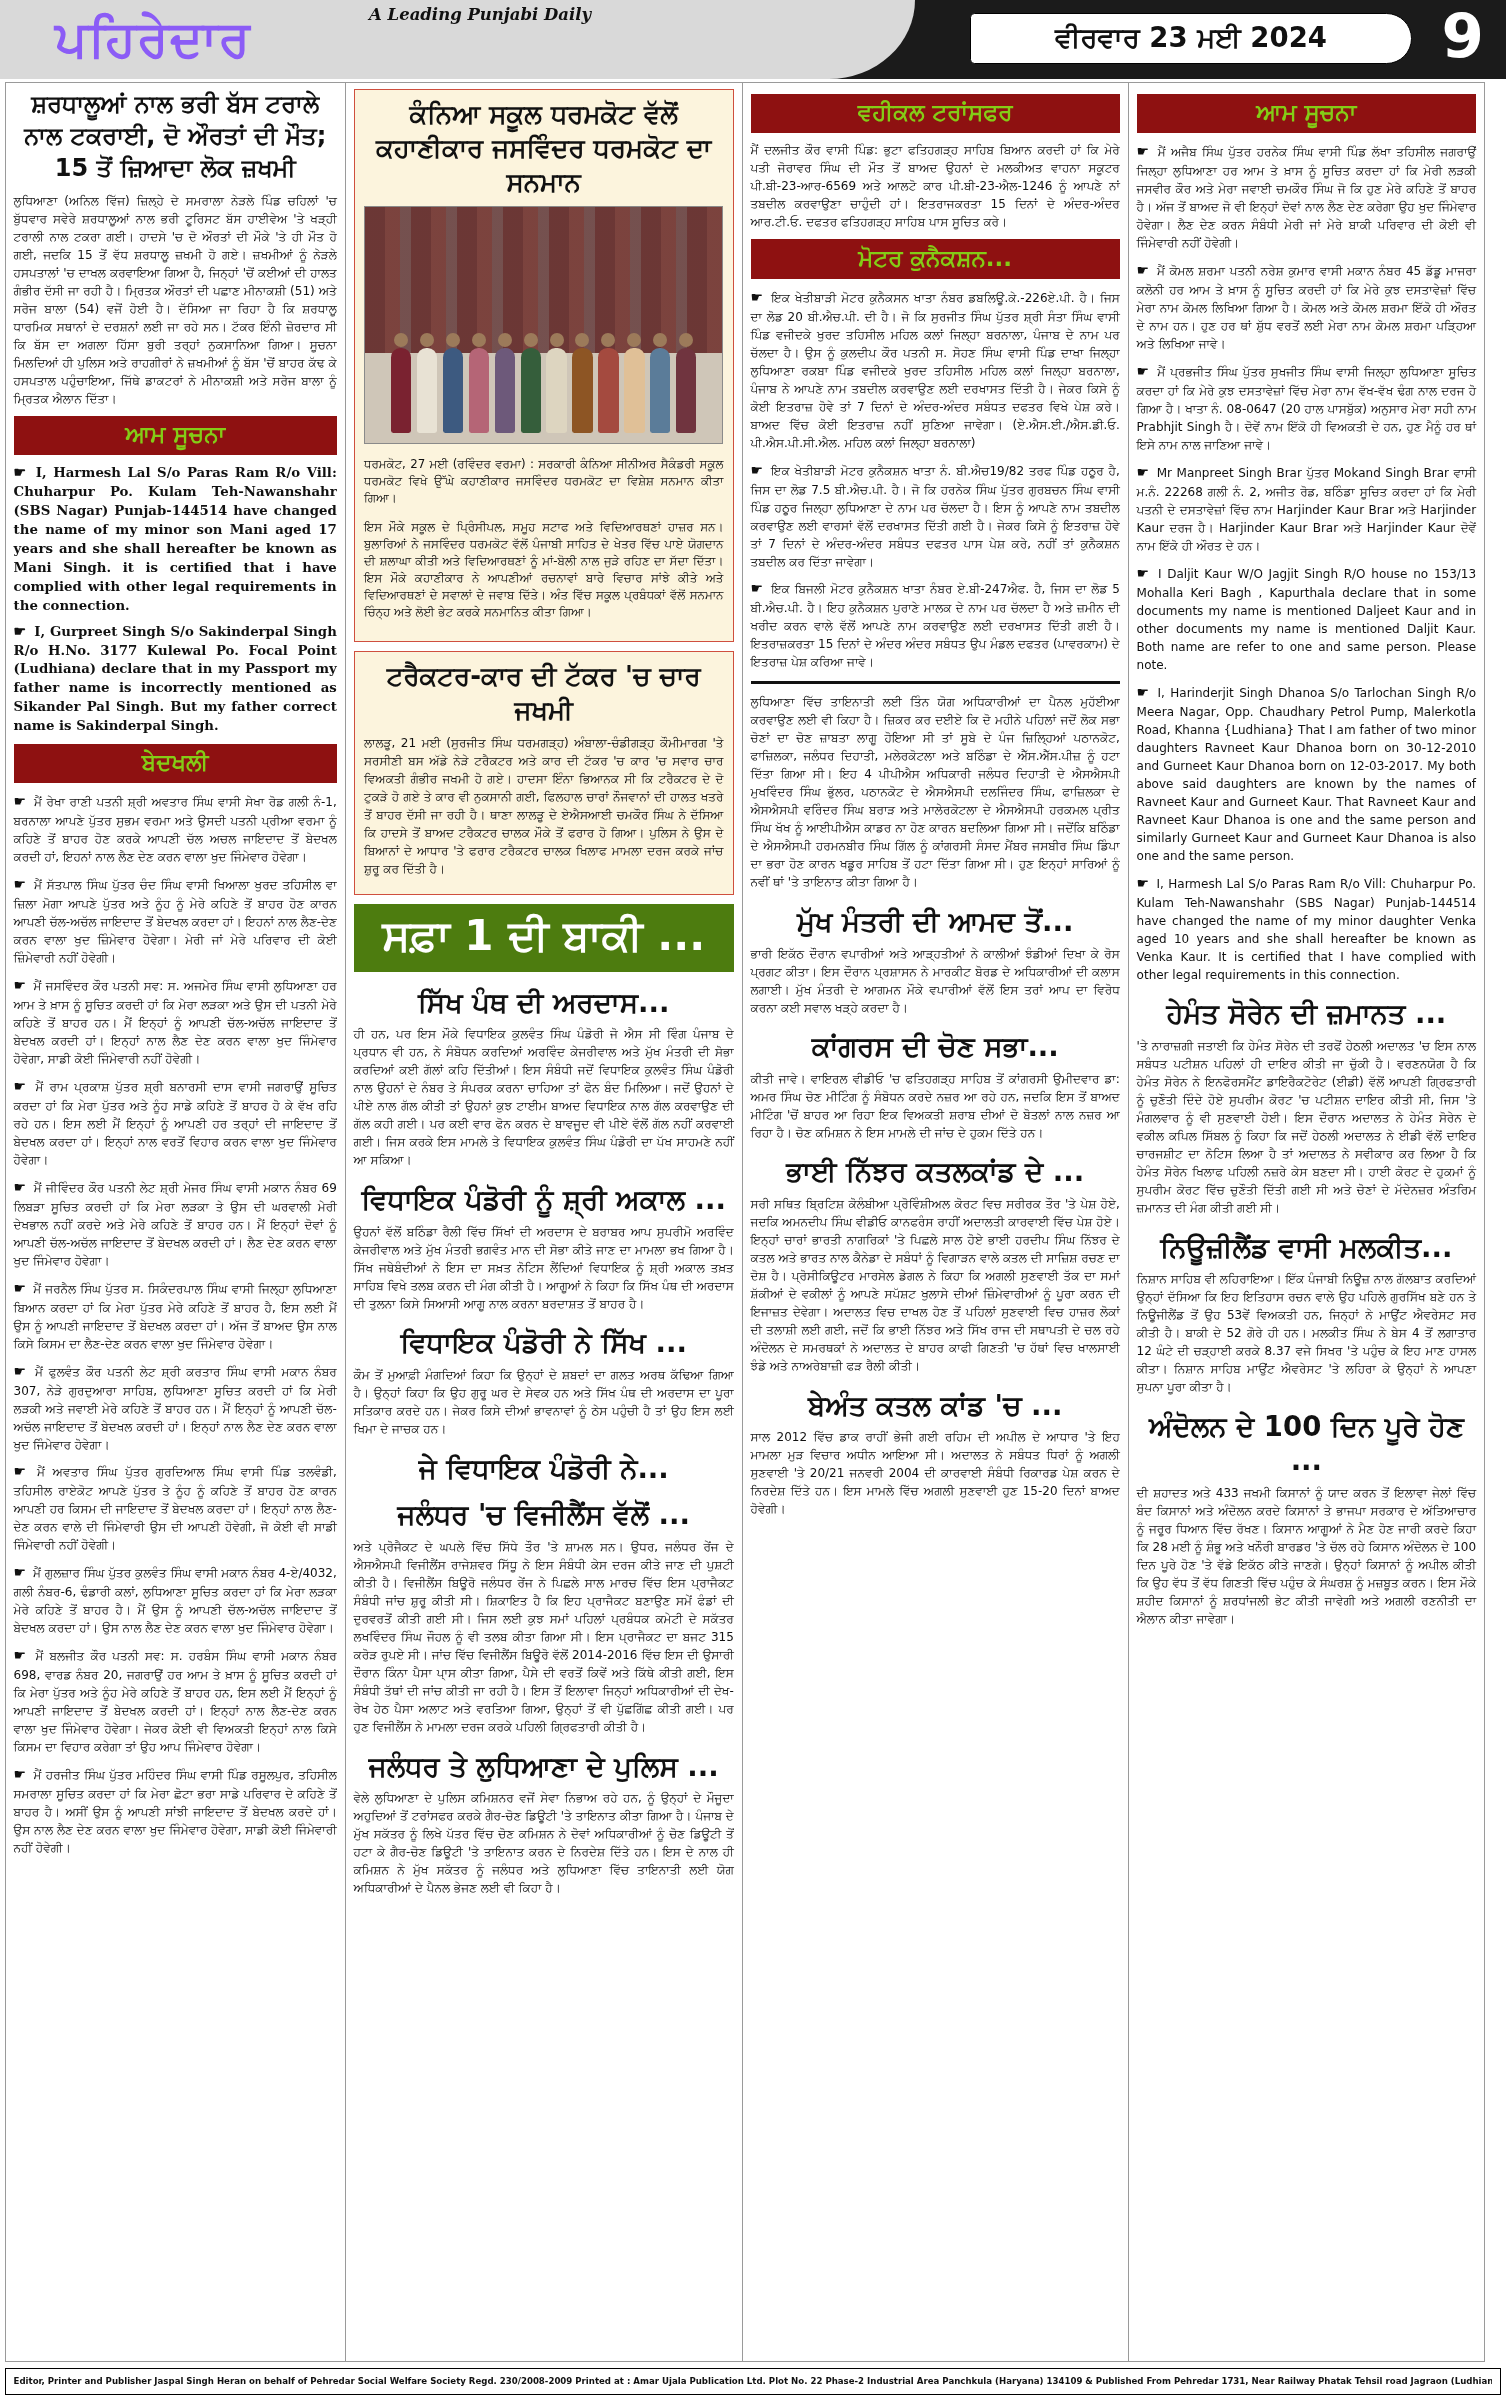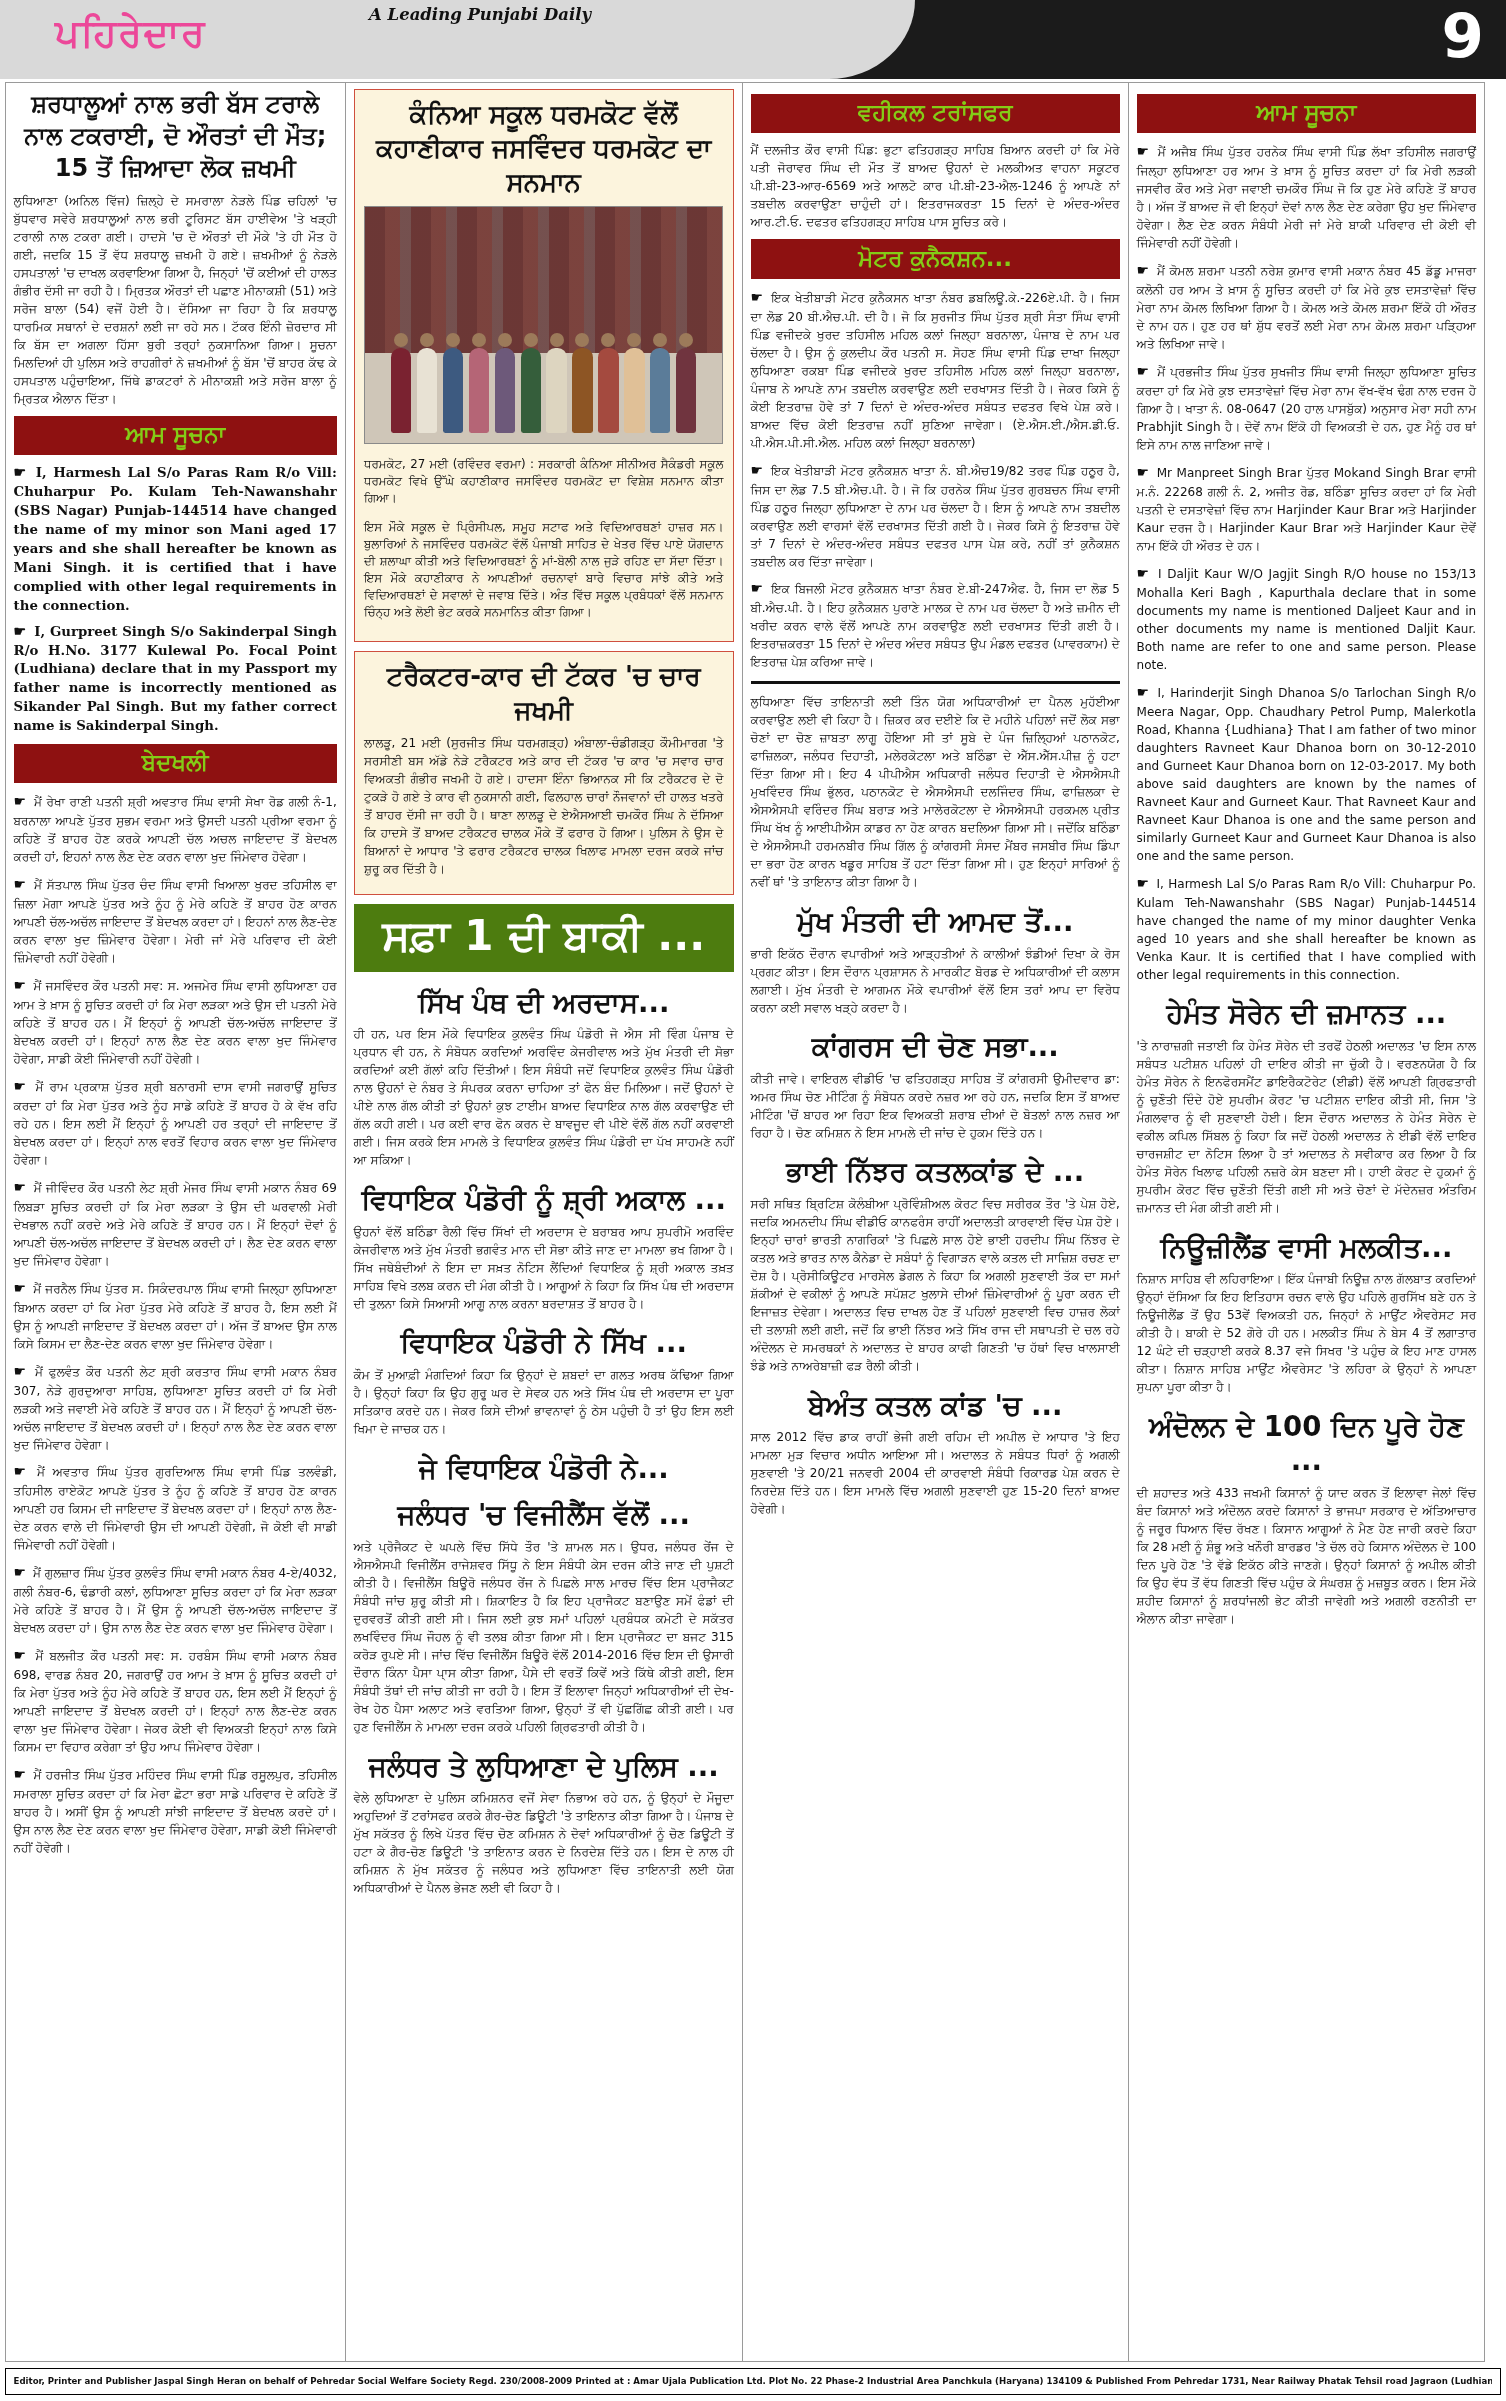--- a/index.html
+++ b/index.html
@@ -1,20 +1,20 @@
 <!DOCTYPE html>
 <html style="font-size:12.6px"><head>
 <meta charset="utf-8">
 <style>
   html,body{margin:0;padding:0;background:#e8e8e8;}
   .page{position:relative;width:1506px;height:2401px;background:#ffffff;font-family:"DejaVu Sans",sans-serif;color:#111;overflow:hidden;margin:0 auto;}
   
   .masthead{position:relative;height:79px;background:#1b1b1b;}
   .masthead-grey{position:absolute;left:0;top:0;width:915px;height:79px;background:#d9d9d9;border-bottom-right-radius:94px 86px;}
-  .logo{position:absolute;left:55px;top:14px;font-size:38px;font-weight:bold;letter-spacing:1.6px;color:#ec4899;line-height:1;}
+  .logo{position:absolute;left:55px;top:14px;font-size:50px;font-weight:bold;letter-spacing:1.6px;color:#8b5cf6;line-height:1;}
   .tagline{position:absolute;left:369px;top:4.7px;font-family:"DejaVu Serif",serif;font-style:italic;font-weight:bold;font-size:16.5px;color:#101010;}
   .date-pill{position:absolute;left:970px;top:12.6px;width:440px;height:49px;background:#ffffff;border:1.6px solid #000;border-radius:6.3px 36px 36px 6.3px;display:flex;align-items:center;justify-content:center;font-size:27.5px;font-weight:bold;}
   .page-num{position:absolute;right:22px;top:4.7px;font-size:61px;font-weight:bold;color:#ffffff;line-height:1;}
   
   .content{position:absolute;left:4.7px;right:21px;top:82px;height:2278px;display:flex;border:0.8px solid #9a9a9a;overflow:hidden;background:#fff;}
   .col{padding:3.1px 7.9px 0 7.9px;overflow:hidden;box-sizing:border-box;}
   .col+.col{border-left:0.8px solid #9a9a9a;}
   .c1{width:339px;}
   .c2{width:397px;}
   .c3{width:386px;}
@@ -45,20 +45,21 @@
 </style>
 </head>
 <body>
 
 <div class="page">
 
   <div class="masthead">
     <div class="masthead-grey"></div>
     <div class="tagline">A Leading Punjabi Daily</div>
     <div class="logo">ਪਹਿਰੇਦਾਰ</div>
+    <div class="date-pill">ਵੀਰਵਾਰ 23 ਮਈ 2024</div>
     <div class="page-num">9</div>
   </div>
 
   <div class="content">
 
     <div class="col c1">
       <div class="lead-headline">ਸ਼ਰਧਾਲੂਆਂ ਨਾਲ ਭਰੀ ਬੱਸ ਟਰਾਲੇ ਨਾਲ ਟਕਰਾਈ, ਦੋ ਔਰਤਾਂ ਦੀ ਮੌਤ; 15 ਤੋਂ ਜ਼ਿਆਦਾ ਲੋਕ ਜ਼ਖਮੀ</div>
       <p class="body-text">ਲੁਧਿਆਣਾ (ਅਨਿਲ ਵਿੱਜ) ਜ਼ਿਲ੍ਹੇ ਦੇ ਸਮਰਾਲਾ ਨੇੜਲੇ ਪਿੰਡ ਚਹਿਲਾਂ 'ਚ ਬੁੱਧਵਾਰ ਸਵੇਰੇ ਸ਼ਰਧਾਲੂਆਂ ਨਾਲ ਭਰੀ ਟੂਰਿਸਟ ਬੱਸ ਹਾਈਵੇਅ 'ਤੇ ਖੜ੍ਹੀ ਟਰਾਲੀ ਨਾਲ ਟਕਰਾ ਗਈ। ਹਾਦਸੇ 'ਚ ਦੋ ਔਰਤਾਂ ਦੀ ਮੌਕੇ 'ਤੇ ਹੀ ਮੌਤ ਹੋ ਗਈ, ਜਦਕਿ 15 ਤੋਂ ਵੱਧ ਸ਼ਰਧਾਲੂ ਜ਼ਖਮੀ ਹੋ ਗਏ। ਜ਼ਖਮੀਆਂ ਨੂੰ ਨੇੜਲੇ ਹਸਪਤਾਲਾਂ 'ਚ ਦਾਖਲ ਕਰਵਾਇਆ ਗਿਆ ਹੈ, ਜਿਨ੍ਹਾਂ 'ਚੋਂ ਕਈਆਂ ਦੀ ਹਾਲਤ ਗੰਭੀਰ ਦੱਸੀ ਜਾ ਰਹੀ ਹੈ। ਮ੍ਰਿਤਕ ਔਰਤਾਂ ਦੀ ਪਛਾਣ ਮੀਨਾਕਸ਼ੀ (51) ਅਤੇ ਸਰੋਜ ਬਾਲਾ (54) ਵਜੋਂ ਹੋਈ ਹੈ। ਦੱਸਿਆ ਜਾ ਰਿਹਾ ਹੈ ਕਿ ਸ਼ਰਧਾਲੂ ਧਾਰਮਿਕ ਸਥਾਨਾਂ ਦੇ ਦਰਸ਼ਨਾਂ ਲਈ ਜਾ ਰਹੇ ਸਨ। ਟੱਕਰ ਇੰਨੀ ਜ਼ੋਰਦਾਰ ਸੀ ਕਿ ਬੱਸ ਦਾ ਅਗਲਾ ਹਿੱਸਾ ਬੁਰੀ ਤਰ੍ਹਾਂ ਨੁਕਸਾਨਿਆ ਗਿਆ। ਸੂਚਨਾ ਮਿਲਦਿਆਂ ਹੀ ਪੁਲਿਸ ਅਤੇ ਰਾਹਗੀਰਾਂ ਨੇ ਜ਼ਖਮੀਆਂ ਨੂੰ ਬੱਸ 'ਚੋਂ ਬਾਹਰ ਕੱਢ ਕੇ ਹਸਪਤਾਲ ਪਹੁੰਚਾਇਆ, ਜਿੱਥੇ ਡਾਕਟਰਾਂ ਨੇ ਮੀਨਾਕਸ਼ੀ ਅਤੇ ਸਰੋਜ ਬਾਲਾ ਨੂੰ ਮ੍ਰਿਤਕ ਐਲਾਨ ਦਿੱਤਾ।</p>
       <div class="red-bar">ਆਮ ਸੂਚਨਾ</div>
       <div>

